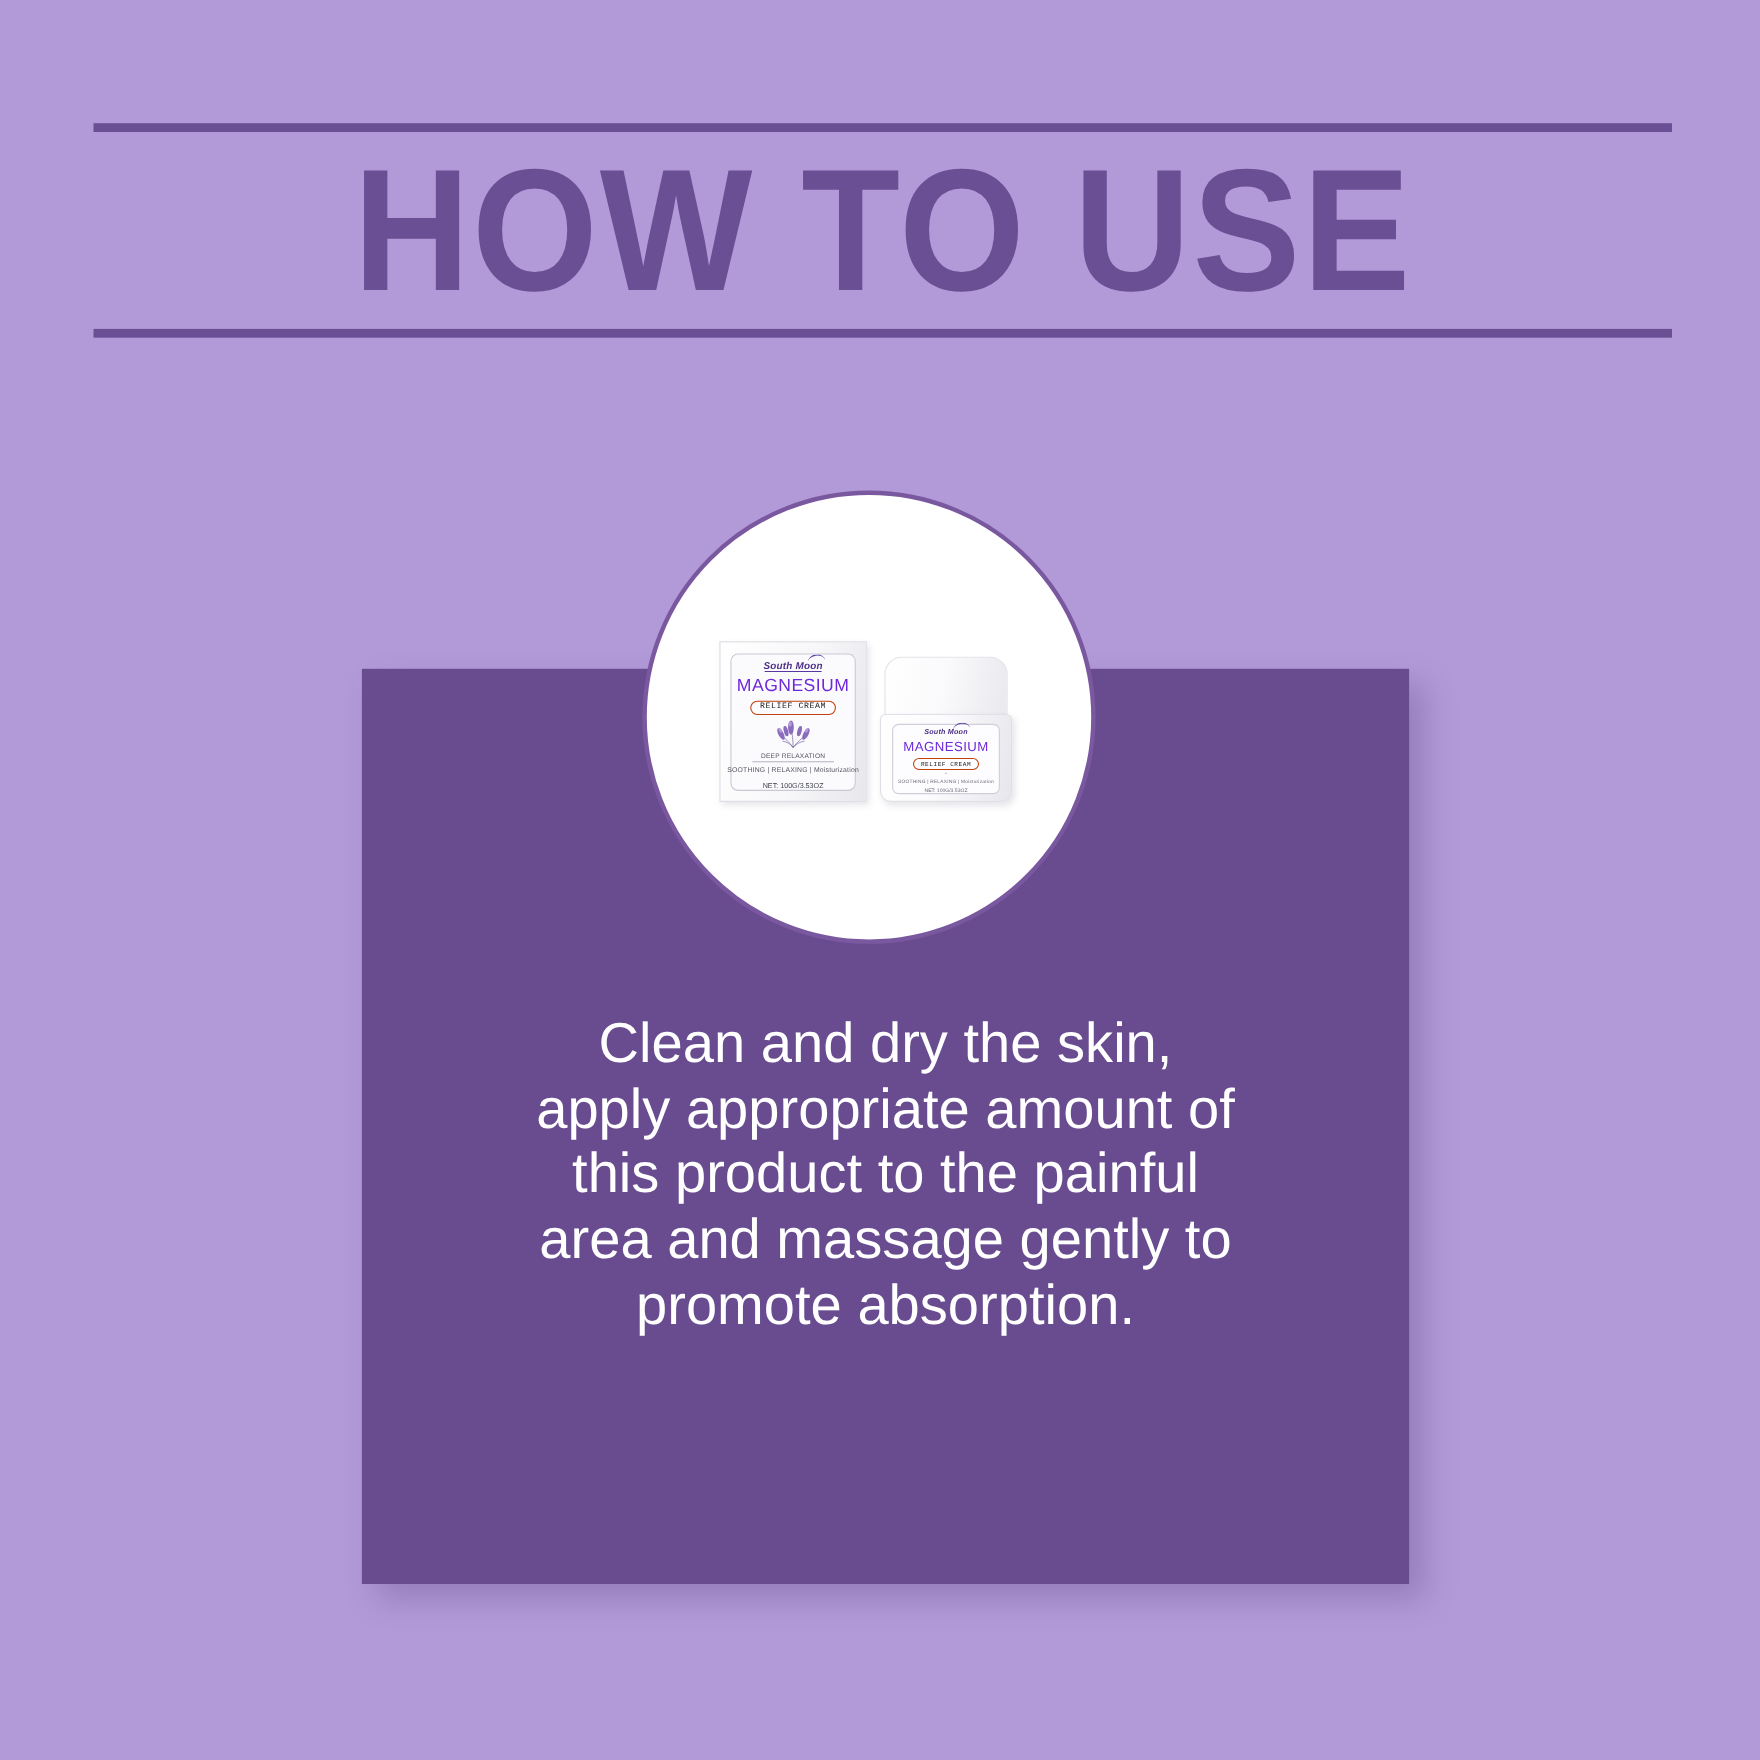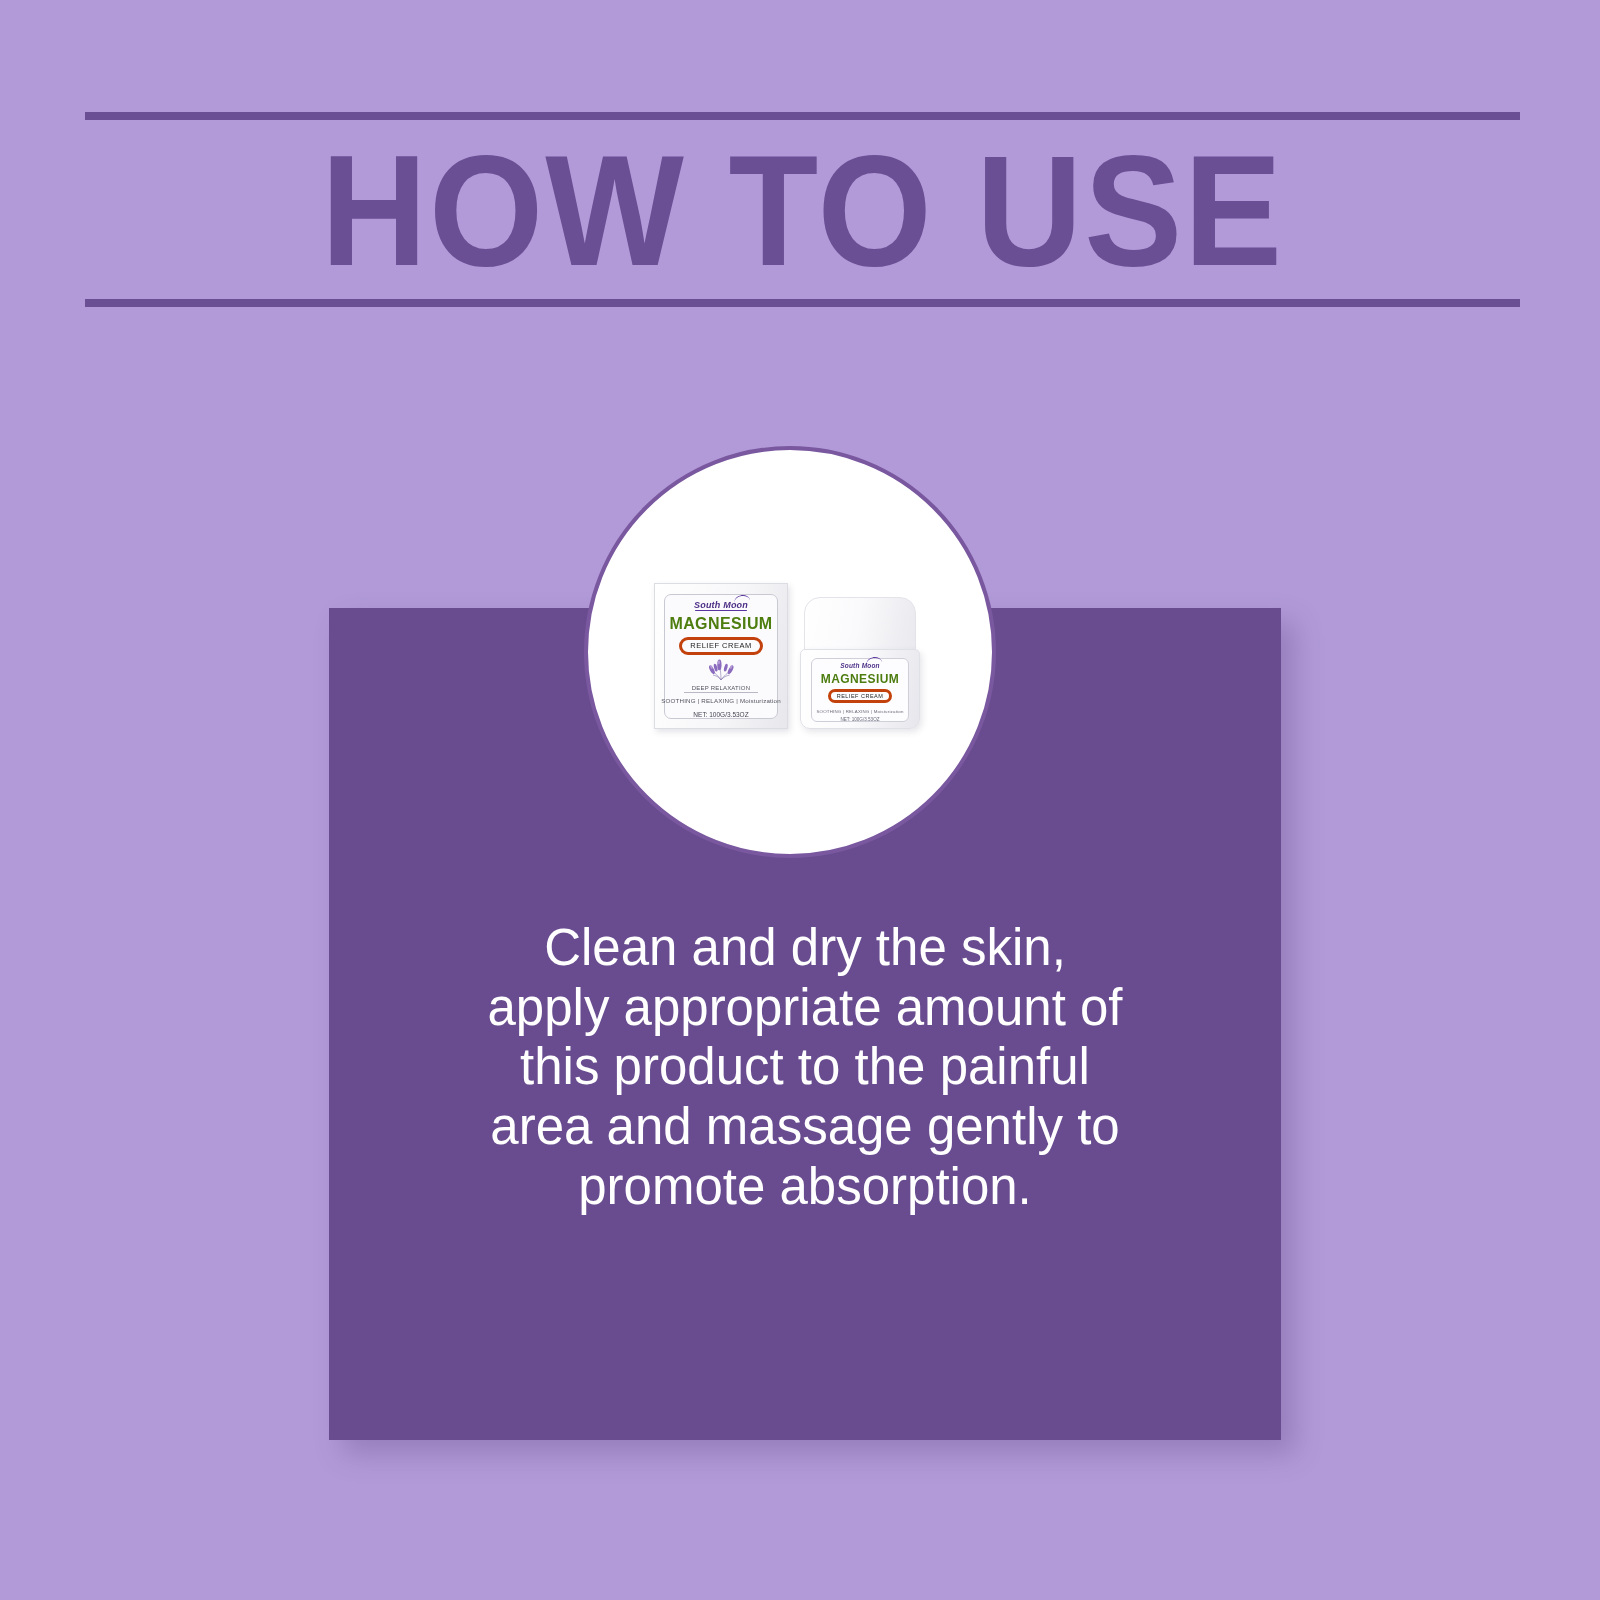--- a/index.html
+++ b/index.html
@@ -201,32 +201,32 @@
     border-top: 1.5px solid #5b36a0;
     border-radius: 60% 60% 0 0 / 100% 100% 0 0;
     transform: rotate(-8deg);
   }
   .brand-underline {
     height: 1px;
     background: #5b36a0;
     border-radius: 1px;
   }
   .prod-name {
-    color: #4d7c0f;
-    font-weight: 700;
+    color: #6d28d9;
+    font-weight: 400;
     font-family: "Liberation Sans Narrow", "Liberation Sans", sans-serif;
     letter-spacing: 0.4px;
     white-space: nowrap;
   }
   .prod-sub {
     color: #1d1d1d;
-    border: 3px solid #c2410c;
+    border: 1px solid #c2410c;
     border-radius: 20px;
     white-space: nowrap;
-    font-family: Liberation Sans, sans-serif;
+    font-family: Liberation Mono, monospace;
     letter-spacing: 0.5px;
   }
   .claim {
     color: #545460;
     white-space: nowrap;
     letter-spacing: 0.2px;
     font-family: "Liberation Sans Narrow", "Liberation Sans", sans-serif;
   }
   .claim-rule {
     height: 1px;

